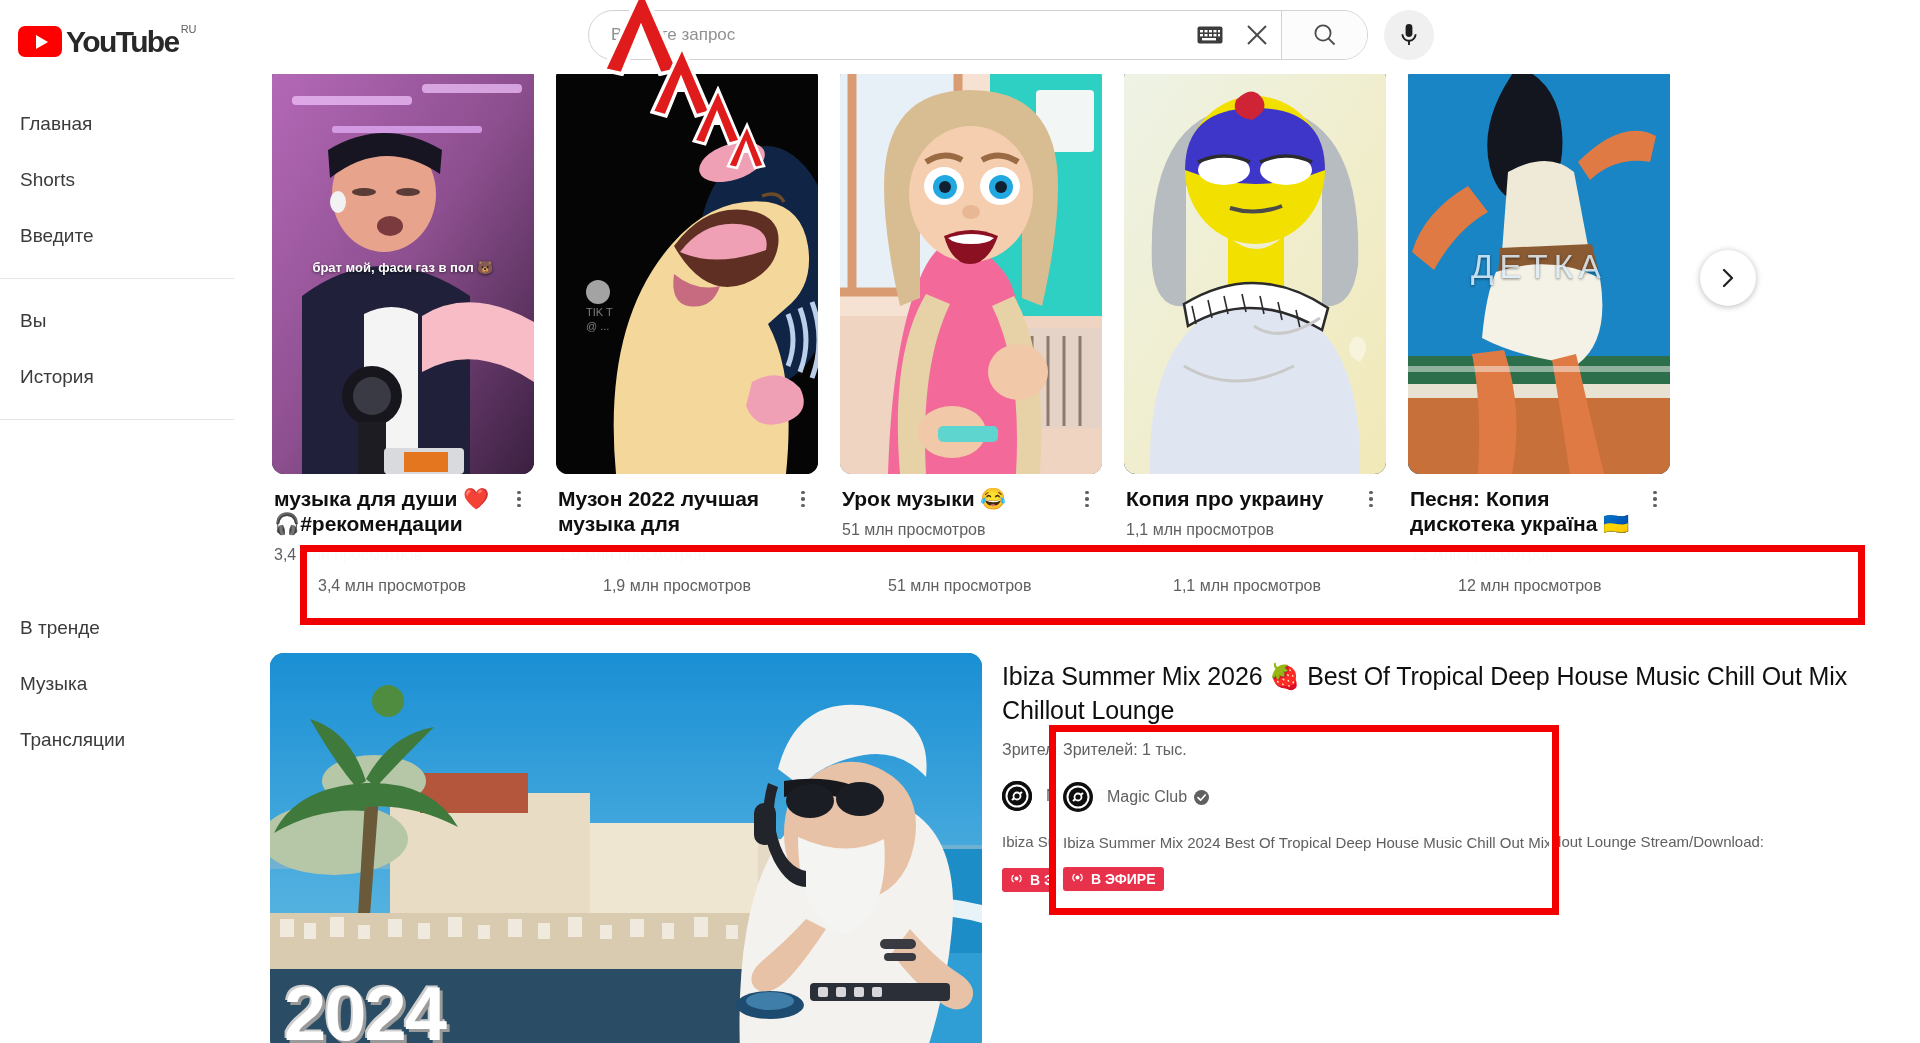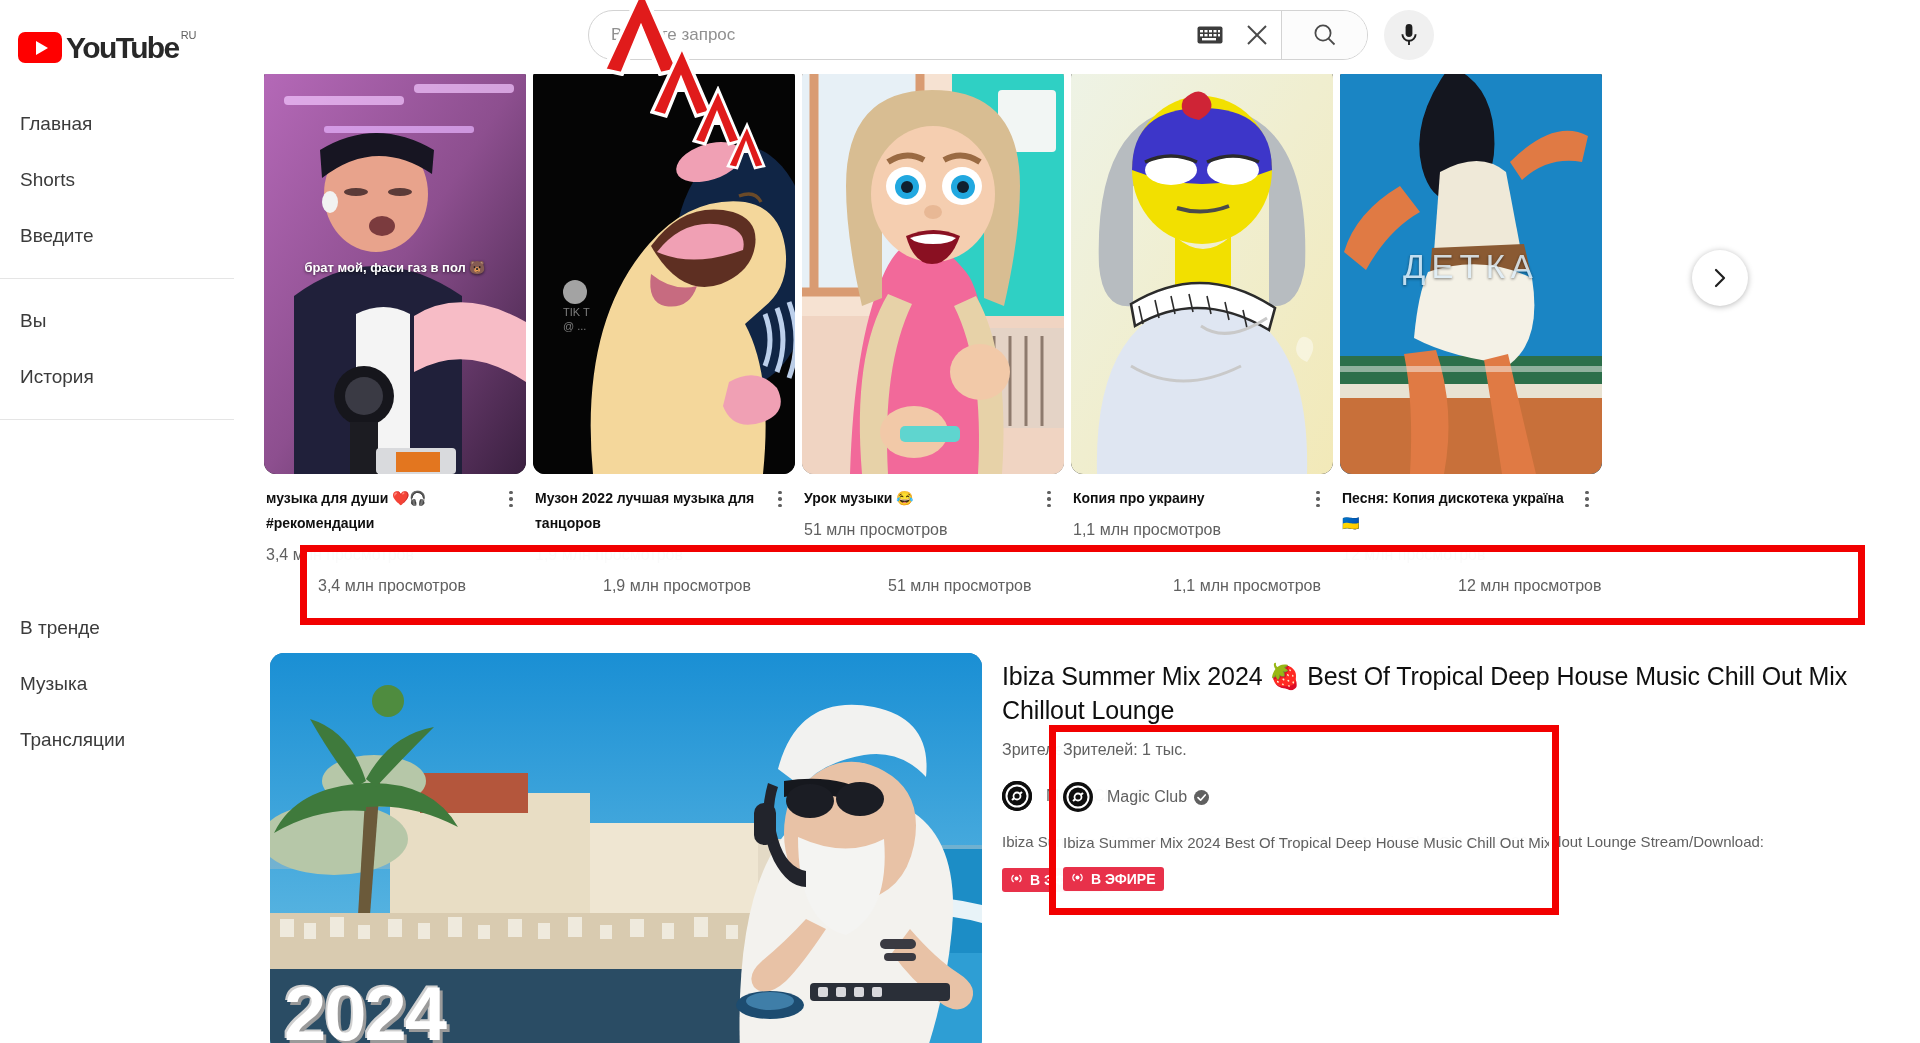--- a/index.html
+++ b/index.html
@@ -12,21 +12,21 @@
     -webkit-font-smoothing: antialiased;
   }
   #app { position: relative; width: 1920px; height: 1043px; background:#fff; }
 
   
   .header {
     position: absolute; top: 0; left: 0; width: 1920px; height: 74px;
     background: #ffffff; z-index: 40;
   }
   .yt-logo-wrap {
-    position: absolute; left: 18px; top: 32px;
+    position: absolute; left: 18px; top: 26px;
     display: flex; align-items: flex-start;
   }
   .yt-play {
     width: 44px; height: 31px; background: #FF0000; border-radius: 7px;
     display: flex; align-items: center; justify-content: center;
     margin-right: 4px;
   }
   .yt-play-tri {
     width: 0; height: 0;
     border-left: 12px solid #fff;
@@ -100,31 +100,31 @@
   .nav-spacer { height: 166px; }
 
   
   .main {
     position: absolute; left: 248px; top: 0;
     width: 1672px; height: 1043px; overflow: hidden;
   }
 
   
   .shorts-shelf {
-    position: absolute; left: 16px; top: 66px;
-    display: flex; gap: 7px;
+    position: absolute; left: 24px; top: 66px;
+    display: flex; gap: 22px;
   }
   .short-card { width: 262px; cursor: pointer; }
   .short-thumb {
     width: 262px; height: 408px; border-radius: 12px;
     overflow: hidden; position: relative; background: #000;
   }
   .short-meta { padding: 12px 2px 0 2px; position: relative; }
   .short-title {
-    font-size: 14px; font-weight: 700; color: #0f0f0f;
+    font-size: 21px; font-weight: 700; color: #0f0f0f;
     line-height: 25px; max-height: 50px; overflow: hidden;
     padding-right: 34px;
     font-family: "Liberation Sans", sans-serif;
   }
   .short-views {
     font-size: 16px; color: #606060; margin-top: 10px;
     font-family: "Liberation Sans", sans-serif;
   }
   .short-dots {
     position: absolute; right: 4px; top: 12px;
@@ -625,21 +625,21 @@
             <g fill="#3a3a42">
               <rect x="610" y="286" width="36" height="10" rx="5"></rect>
               <rect x="614" y="300" width="32" height="8" rx="4"></rect>
             </g>
           </svg>
         </div>
         <div class="cap" style="left:14px; bottom:-4px; font-size:76px; font-weight:900; letter-spacing:-2px; color:#ffffff; text-shadow: 3px 3px 0 #9a9a9a, -2px -2px 0 #cfcfcf;">2024</div>
       </div>
 
       <div class="video-info">
-        <div class="video-title">Ibiza Summer Mix 2024 🍓 Best Of Tropical Deep House Music Chill Out Mix Chillout Lounge</div>
+        <div class="video-title">Ibiza Summer Mix 2026 🍓 Best Of Tropical Deep House Music Chill Out Mix Chillout Lounge</div>
         <div class="video-viewers">Зрителей: 1 тыс.</div>
 
         <div class="channel-line">
           <div class="channel-avatar">
             <svg width="30" height="30" viewBox="0 0 30 30">
               <circle cx="15" cy="15" r="15" fill="#0e0e0e"></circle>
               <circle cx="15" cy="15" r="10.5" fill="none" stroke="#fff" stroke-width="2"></circle>
               <path d="M10 19 L20 11" stroke="#fff" stroke-width="2.2"></path>
               <circle cx="15" cy="15" r="4.4" fill="#fff"></circle>
               <circle cx="15" cy="15" r="2.6" fill="#0e0e0e"></circle>

